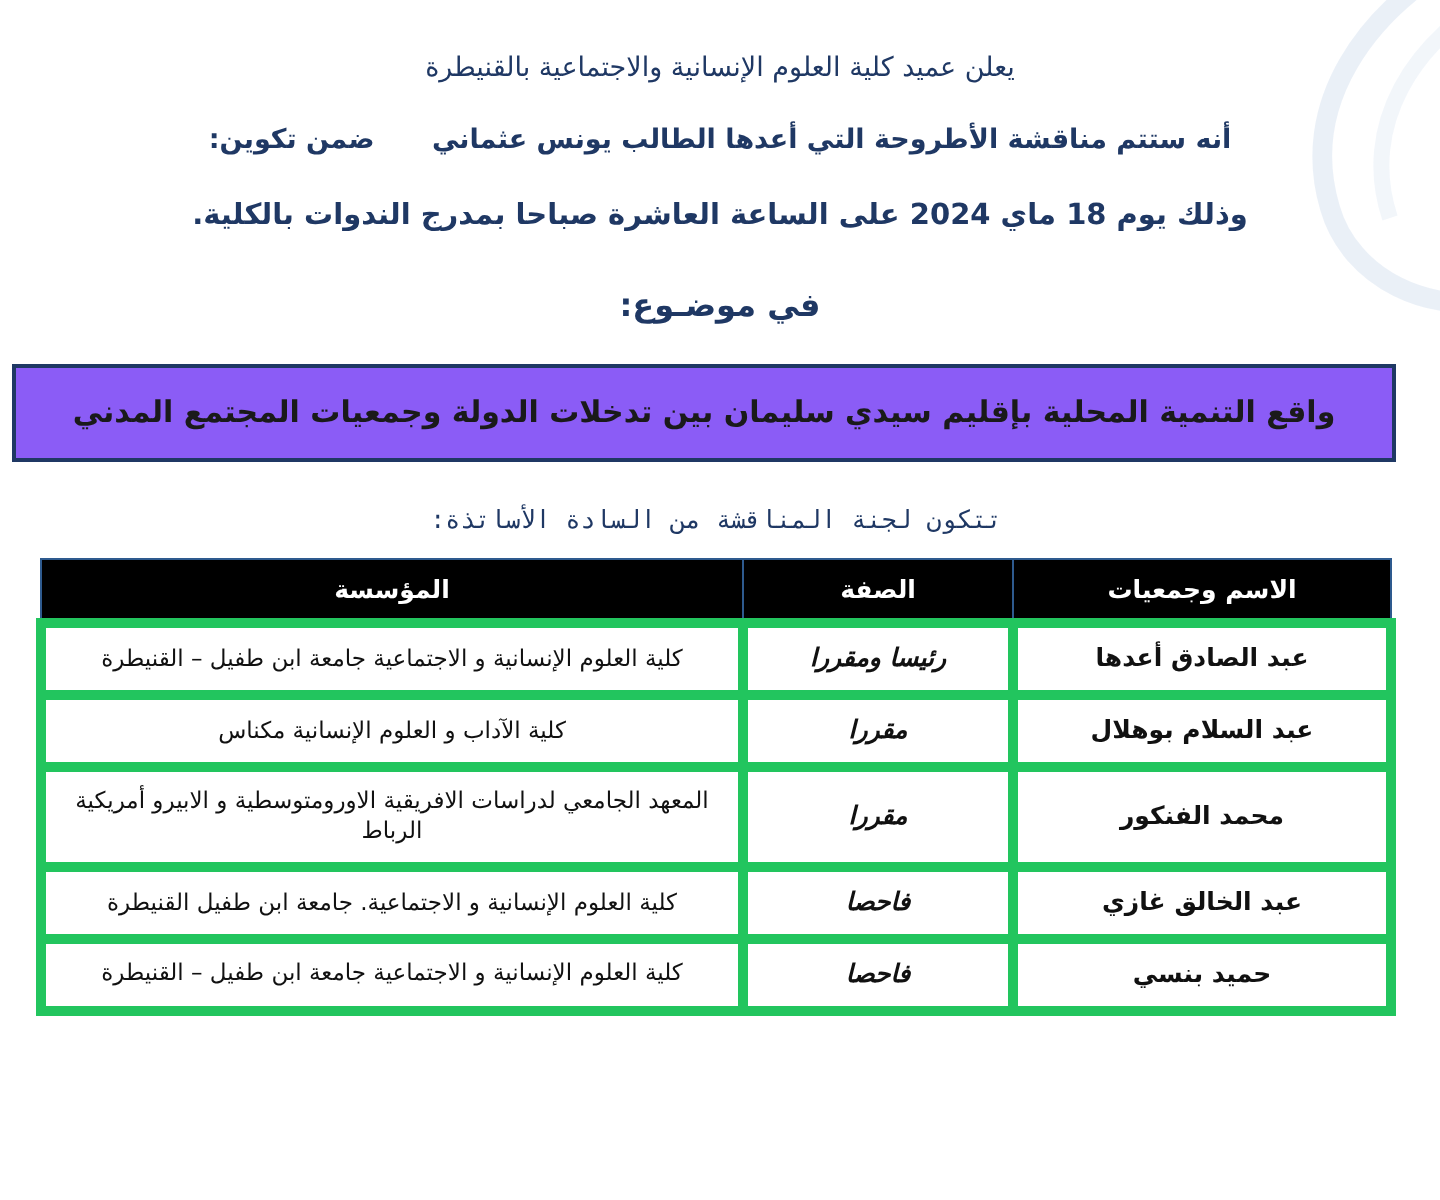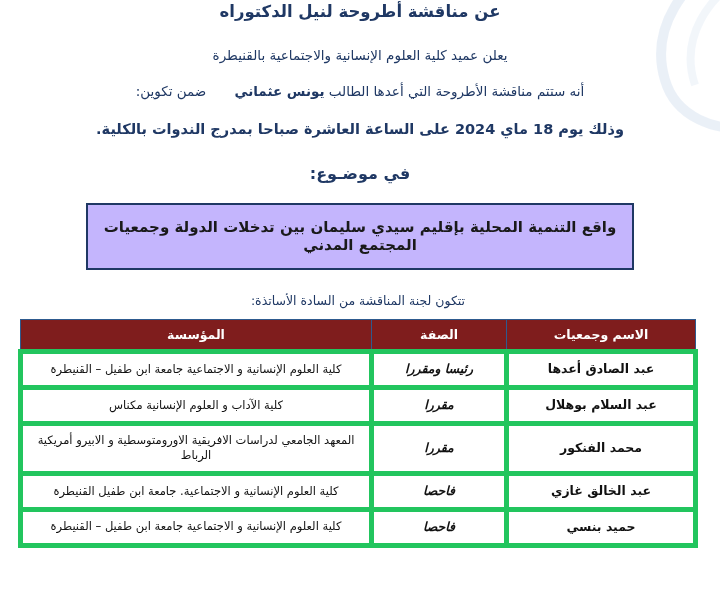--- a/index.html
+++ b/index.html
@@ -52,59 +52,60 @@
     line-height: 1.55;
   }
 
   .line.l1 { margin-top: 24px; font-size: 13.5px; }
   .line.l2 { margin-top: 15px; font-size: 13.5px; }
   .line.l3 { margin-top: 17px; font-size: 15px; font-weight: bold; }
   .line.l4 { margin-top: 16px; font-size: 14.5px; font-weight: bold; }
   .line.l5 { margin-top: 22px; font-size: 16px; font-weight: bold; }
 
   .line .bold { font-weight: bold; margin-left: 24px; }
-  .line .reg { font-weight: normal; }
+  .line .reg { font-weight: bold; }
 
   .subject-box {
     margin: 16px auto 0 auto;
-    width: 548px;
+    width: 692px;
     box-sizing: border-box;
     border: 2px solid #1f3864;
-    background: #c4b5fd;
+    background: #8b5cf6;
     text-align: center;
     padding: 13px 10px 14px 10px;
     font-weight: bold;
     font-size: 15px;
     color: #1a1a1a;
   }
 
   .committee-note {
     margin-top: 20px;
     text-align: center;
     font-size: 12.5px;
     color: #1f3864;
     padding-right: 0;
     margin-right: 0;
     direction: rtl;
   }
   .committee-note-wrap {
     width: 680px;
     margin: 20px auto 0 auto;
     text-align: center;
+    font-family: Liberation Mono, monospace;
   }
 
   table.jury {
     margin: 10px auto 0 auto;
     width: 680px;
     border-collapse: collapse;
     table-layout: fixed;
     font-size: 12px;
   }
   table.jury th {
-    background: #7f1d1d;
+    background: #000000;
     color: #ffffff;
     font-weight: bold;
     font-size: 12.5px;
     padding: 7px 4px;
     border: 1px solid #2e5a8e;
     text-align: center;
   }
   table.jury td {
     border: 5px solid #22c55e;
     padding: 7px 6px;
@@ -132,21 +133,20 @@
 </head>
 <body>
 
 <div class="page">
 
   <svg class="decor" viewBox="0 0 220 190" xmlns="http://www.w3.org/2000/svg">
     <path d="M210 -10 C 150 20, 120 70, 135 120 C 145 155, 185 175, 225 165" fill="none" stroke="#c6d6ea" stroke-width="10"></path>
     <path d="M225 10 C 175 35, 150 80, 165 125" fill="none" stroke="#dbe6f3" stroke-width="8"></path>
   </svg>
 
-  <div class="title-top">عن مناقشة أطروحة لنيل الدكتوراه</div>
 
   <div class="line l1">يعلن عميد كلية العلوم الإنسانية والاجتماعية  بالقنيطرة</div>
 
   <div class="line l2">
     <span class="reg">أنه ستتم مناقشة الأطروحة التي أعدها الطالب </span><span class="bold">يونس عثماني</span><span class="reg"> ضمن تكوين:</span>
   </div>
 
 
   <div class="line l4">وذلك يوم 18 ماي 2024 على الساعة العاشرة صباحا بمدرج  الندوات بالكلية.</div>
 

